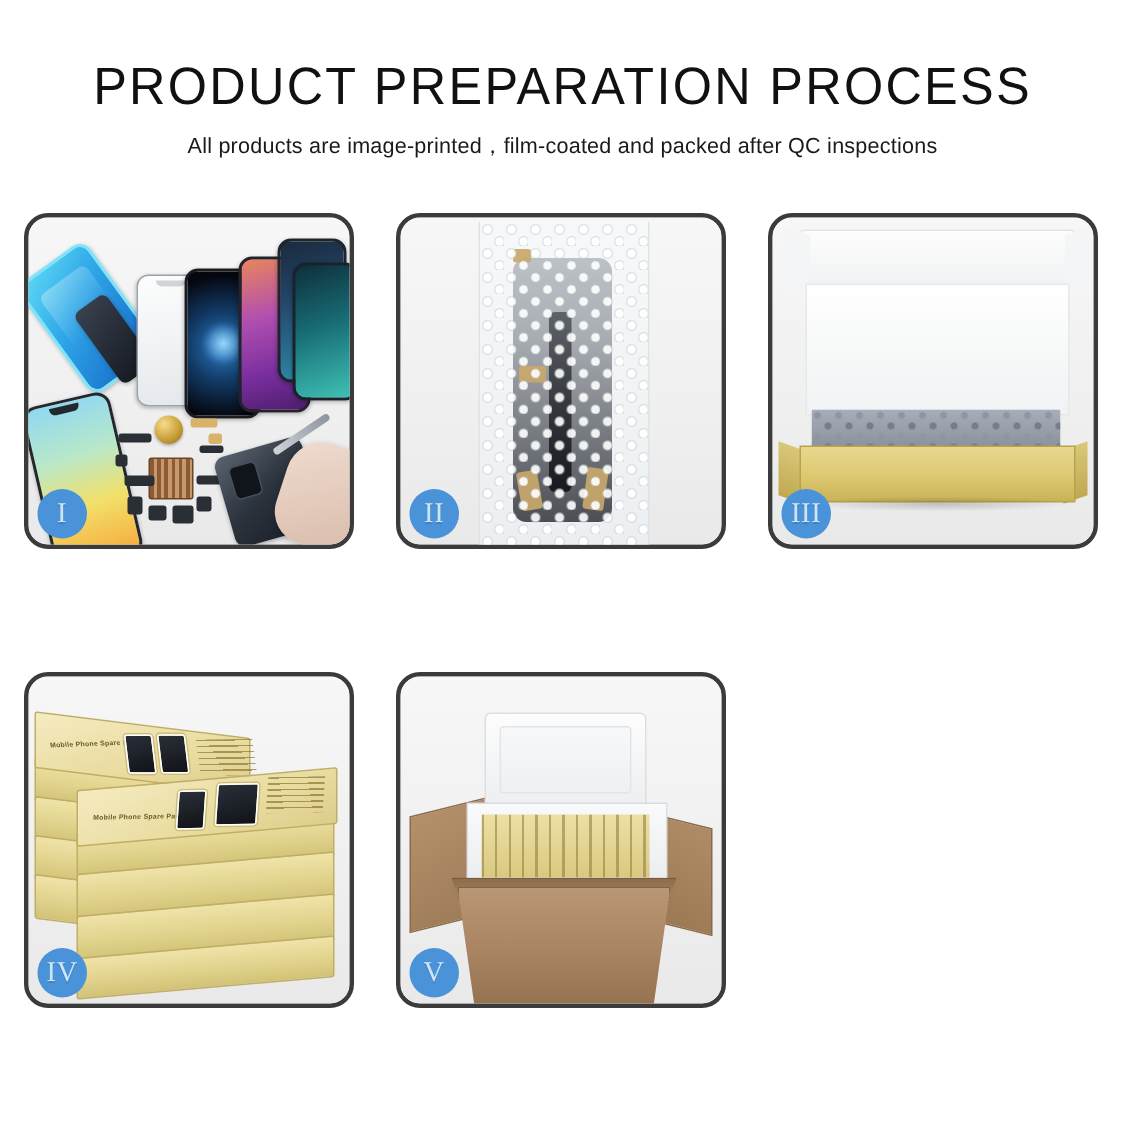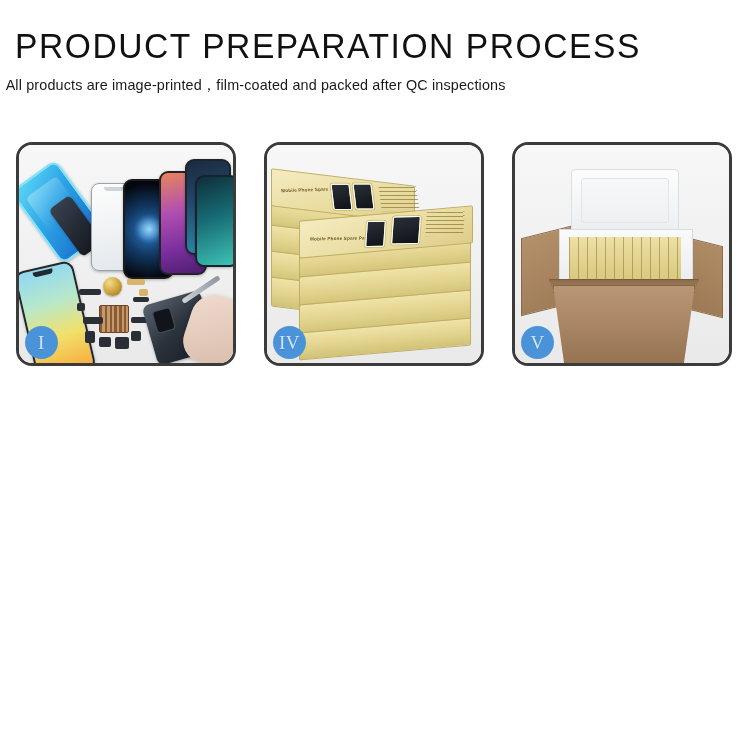--- a/index.html
+++ b/index.html
@@ -10,21 +10,22 @@
   body {
     width: 750px;
     height: 750px;
     font-family: "Liberation Sans", "DejaVu Sans", sans-serif;
     overflow: hidden;
     position: relative;
   }
 
   
   .header {
-    padding-top: 28px;
+    text-align: center;
+    padding-top: 40px;
   }
   .page-title {
     font-family: "Liberation Sans", "DejaVu Sans", sans-serif;
     font-size: 35px;
     font-weight: 500;
     letter-spacing: 1.6px;
     color: #111111;
     line-height: 1.05;
     transform: scaleX(0.96);
     white-space: nowrap;
@@ -408,21 +409,47 @@
       <div class="p1-gold" style="left:108px;top:134px;width:18px;height:6px;"></div>
       <div class="p1-gold" style="left:120px;top:144px;width:9px;height:7px;"></div>
 
       <div class="p1-phone p1-backplate"></div>
       <div class="p1-tool"></div>
       <div class="p1-hand"></div>
     </div>
     <div class="badge">I</div>
   </div>
 
-
+  <div class="panel">
+    <div class="panel-stage">
+      <div class="p2-bag">
+        <div class="p2-part"></div>
+        <div class="p2-flex"></div>
+        <div class="p2-tape" style="left:22px;top:18px;width:12px;height:9px;"></div>
+        <div class="p2-tape" style="left:26px;top:96px;width:18px;height:11px;"></div>
+        <div class="p2-tape" style="left:26px;top:166px;width:14px;height:26px;transform:rotate(-10deg);"></div>
+        <div class="p2-tape" style="left:70px;top:164px;width:14px;height:28px;transform:rotate(8deg);"></div>
+        <div class="p2-bubbles"></div>
+      </div>
+    </div>
+    <div class="badge">II</div>
+  </div>
+
+  <div class="panel">
+    <div class="panel-stage">
+      <div class="p3-lid"></div>
+      <div class="p3-liner"></div>
+      <div class="p3-foam"></div>
+      <div class="p3-tray-left"></div>
+      <div class="p3-tray-right"></div>
+      <div class="p3-tray"></div>
+      <div class="p3-shadow"></div>
+    </div>
+    <div class="badge">III</div>
+  </div>
 
   <div class="panel">
     <div class="panel-stage">
       <div class="p4-stack">
 
         <div class="box4" style="left:2px;  top:52px;  width:136px; height:28px; transform:skewY(7deg);"></div>
         <div class="box4" style="left:2px;  top:78px;  width:136px; height:28px; transform:skewY(7deg);"></div>
         <div class="box4" style="left:2px;  top:104px; width:136px; height:28px; transform:skewY(7deg);"></div>
         <div class="box4" style="left:2px;  top:130px; width:136px; height:28px; transform:skewY(7deg);"></div>
 

